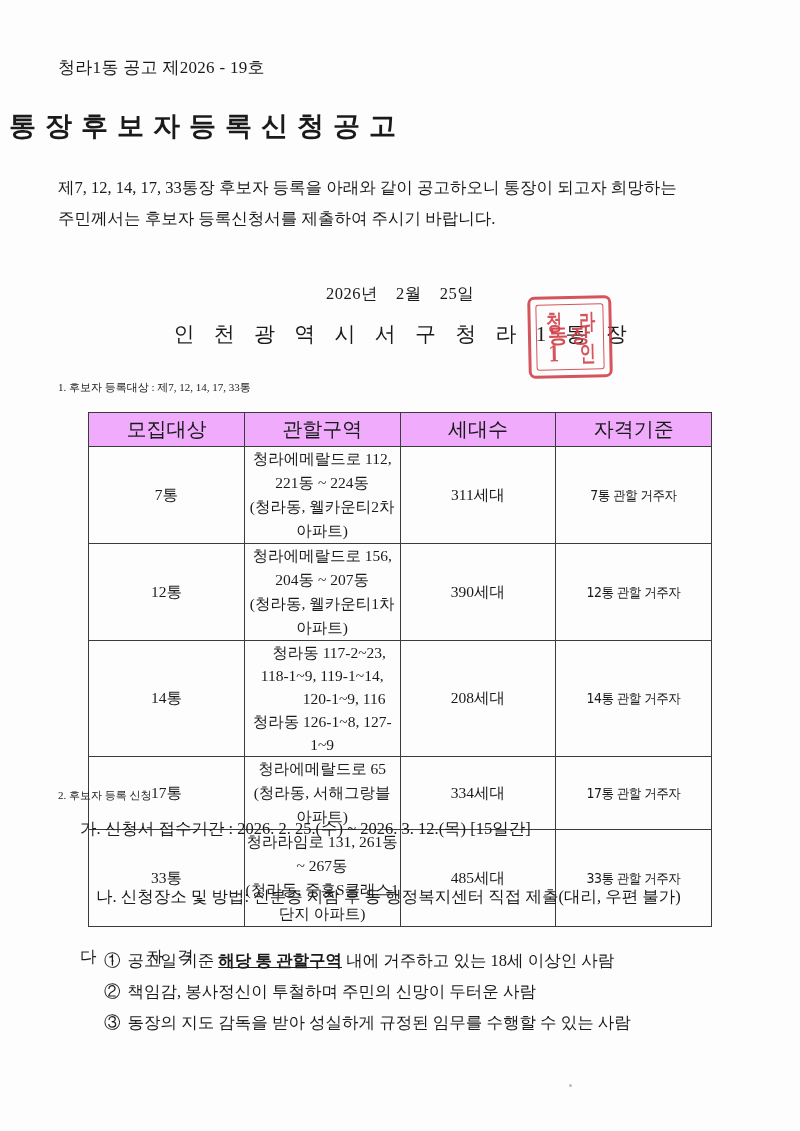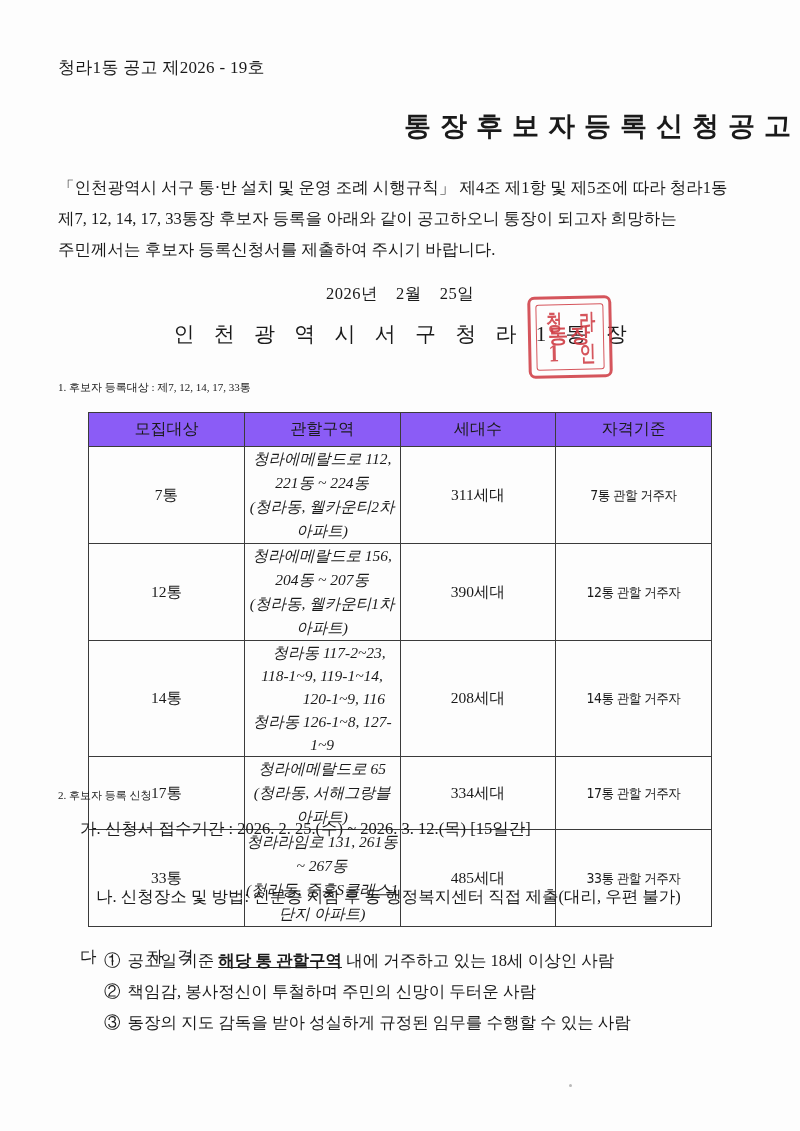--- a/index.html
+++ b/index.html
@@ -29,21 +29,21 @@
     font-size: 17px;
     letter-spacing: 0.3px;
     white-space: nowrap;
   }
 
   .main-title {
     position: absolute;
     left: 0;
     top: 108px;
     width: 800px;
-    text-align: right;
+    text-align: left;
     font-size: 27px;
     font-weight: bold;
     letter-spacing: 9px;
     text-indent: 9px;
   }
 
   .intro {
     position: absolute;
     left: 58px;
     top: 172px;
@@ -177,27 +177,27 @@
     table-layout: fixed;
   }
   table.reg th, table.reg td {
     border: 1px solid #3b3b3b;
     text-align: center;
     vertical-align: middle;
     font-size: 15.5px;
     padding: 0;
   }
   table.reg thead th {
-    background: #8b5cf6;
+    background: #f0abfc;
     height: 33px;
     font-weight: normal;
-    font-size: 16px;
+    font-size: 20px;
   }
   table.reg td.c-target { width: 89px; }
-  table.reg td.c-area   { width: 320px; font-style: italic; }
+  table.reg td.c-area   { width: 320px; }
   table.reg td.c-house  { width: 90px; }
   table.reg td.c-qual   { width: 123px; }
 
   table.reg tbody tr { height: 62px; }
   table.reg tbody tr.tall { height: 72px; }
 
   .area-cell { line-height: 24px; }
   .area-cell .l2 { display: block; }
   .area-left {
     text-align: left;
@@ -226,21 +226,20 @@
 </head>
 <body>
 
 <div id="page">
 
   <div class="doc-num">청라1동 공고 제2026 - 19호</div>
 
   <div class="main-title">통장후보자등록신청공고</div>
 
   <div class="intro">
-    <span class="ln">「인천광역시 서구 통·반 설치 및 운영 조례 시행규칙」 제4조 제1항 및 제5조에 따라 청라1동</span>
     <span class="ln">제7, 12, 14, 17, 33통장 후보자 등록을 아래와 같이 공고하오니 통장이 되고자 희망하는</span>
     <span class="ln last">주민께서는 후보자 등록신청서를 제출하여 주시기 바랍니다.</span>
   </div>
 
   <div class="date-line">
     <span>2026년</span><span class="gapword"></span><span>2월</span><span class="gapword"></span><span>25일</span>
   </div>
 
   <div class="issuer">인 천 광 역 시 서 구 청 라 1 동 장</div>
 

